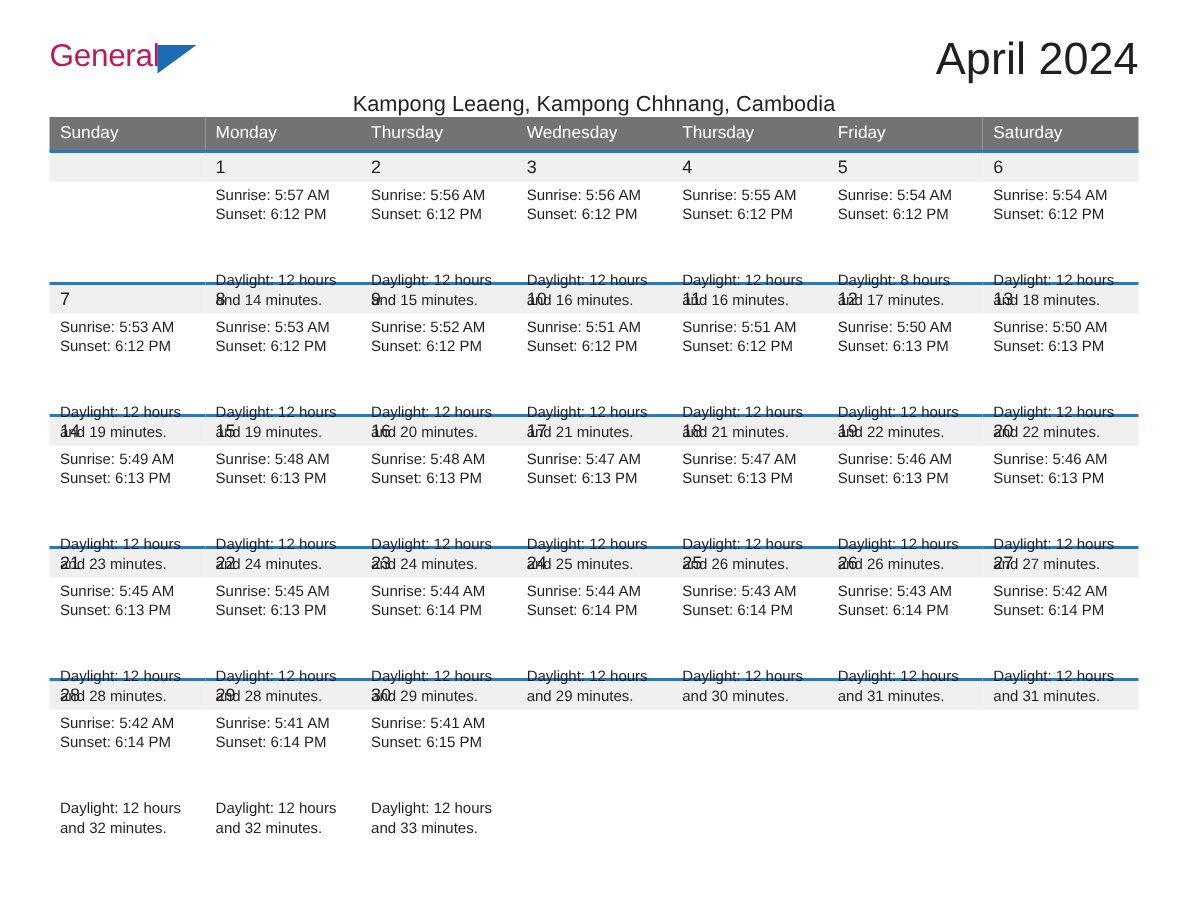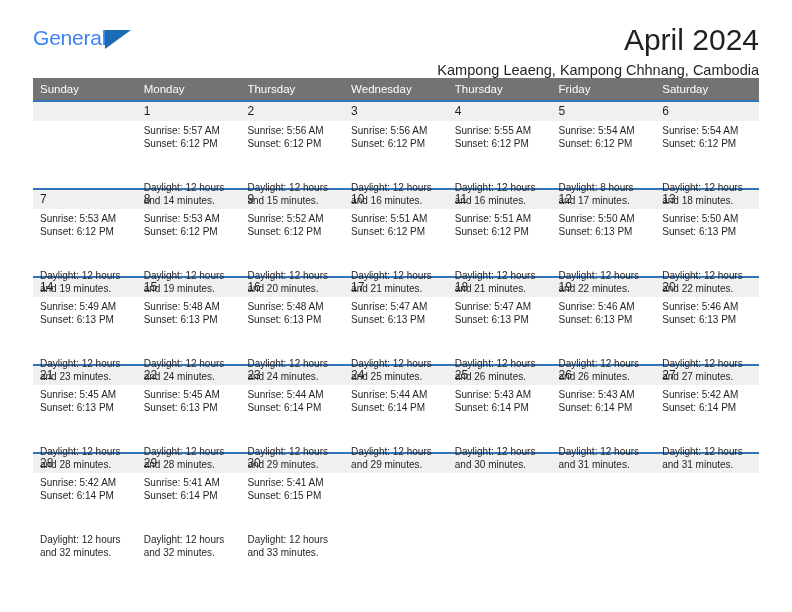--- a/index.html
+++ b/index.html
@@ -31,21 +31,21 @@
   }
   .logo {
     position: absolute;
     left: 0;
     top: 27px;
     width: 130px;
     height: 48px;
   }
   .logo-general {
     font-size: 21px;
-    color: #3b82f6;
+    color: #be185d;
     letter-spacing: -0.2px;
     line-height: 22px;
     display: block;
   }
   .logo-blue {
     font-size: 21px;
     color: #1c76c4;
     letter-spacing: -0.2px;
     line-height: 21px;
     display: block;
@@ -68,20 +68,21 @@
     font-size: 30px;
     color: #231f20;
     line-height: 32px;
     font-weight: normal;
   }
   .cal-sub {
     font-size: 14.5px;
     color: #231f20;
     line-height: 20px;
     margin-top: 4px;
+    text-align: center;
   }
 
   
   .calendar {
     width: 726px;
     border-collapse: collapse;
     table-layout: fixed;
   }
   .calendar th {
     background: #737373;

